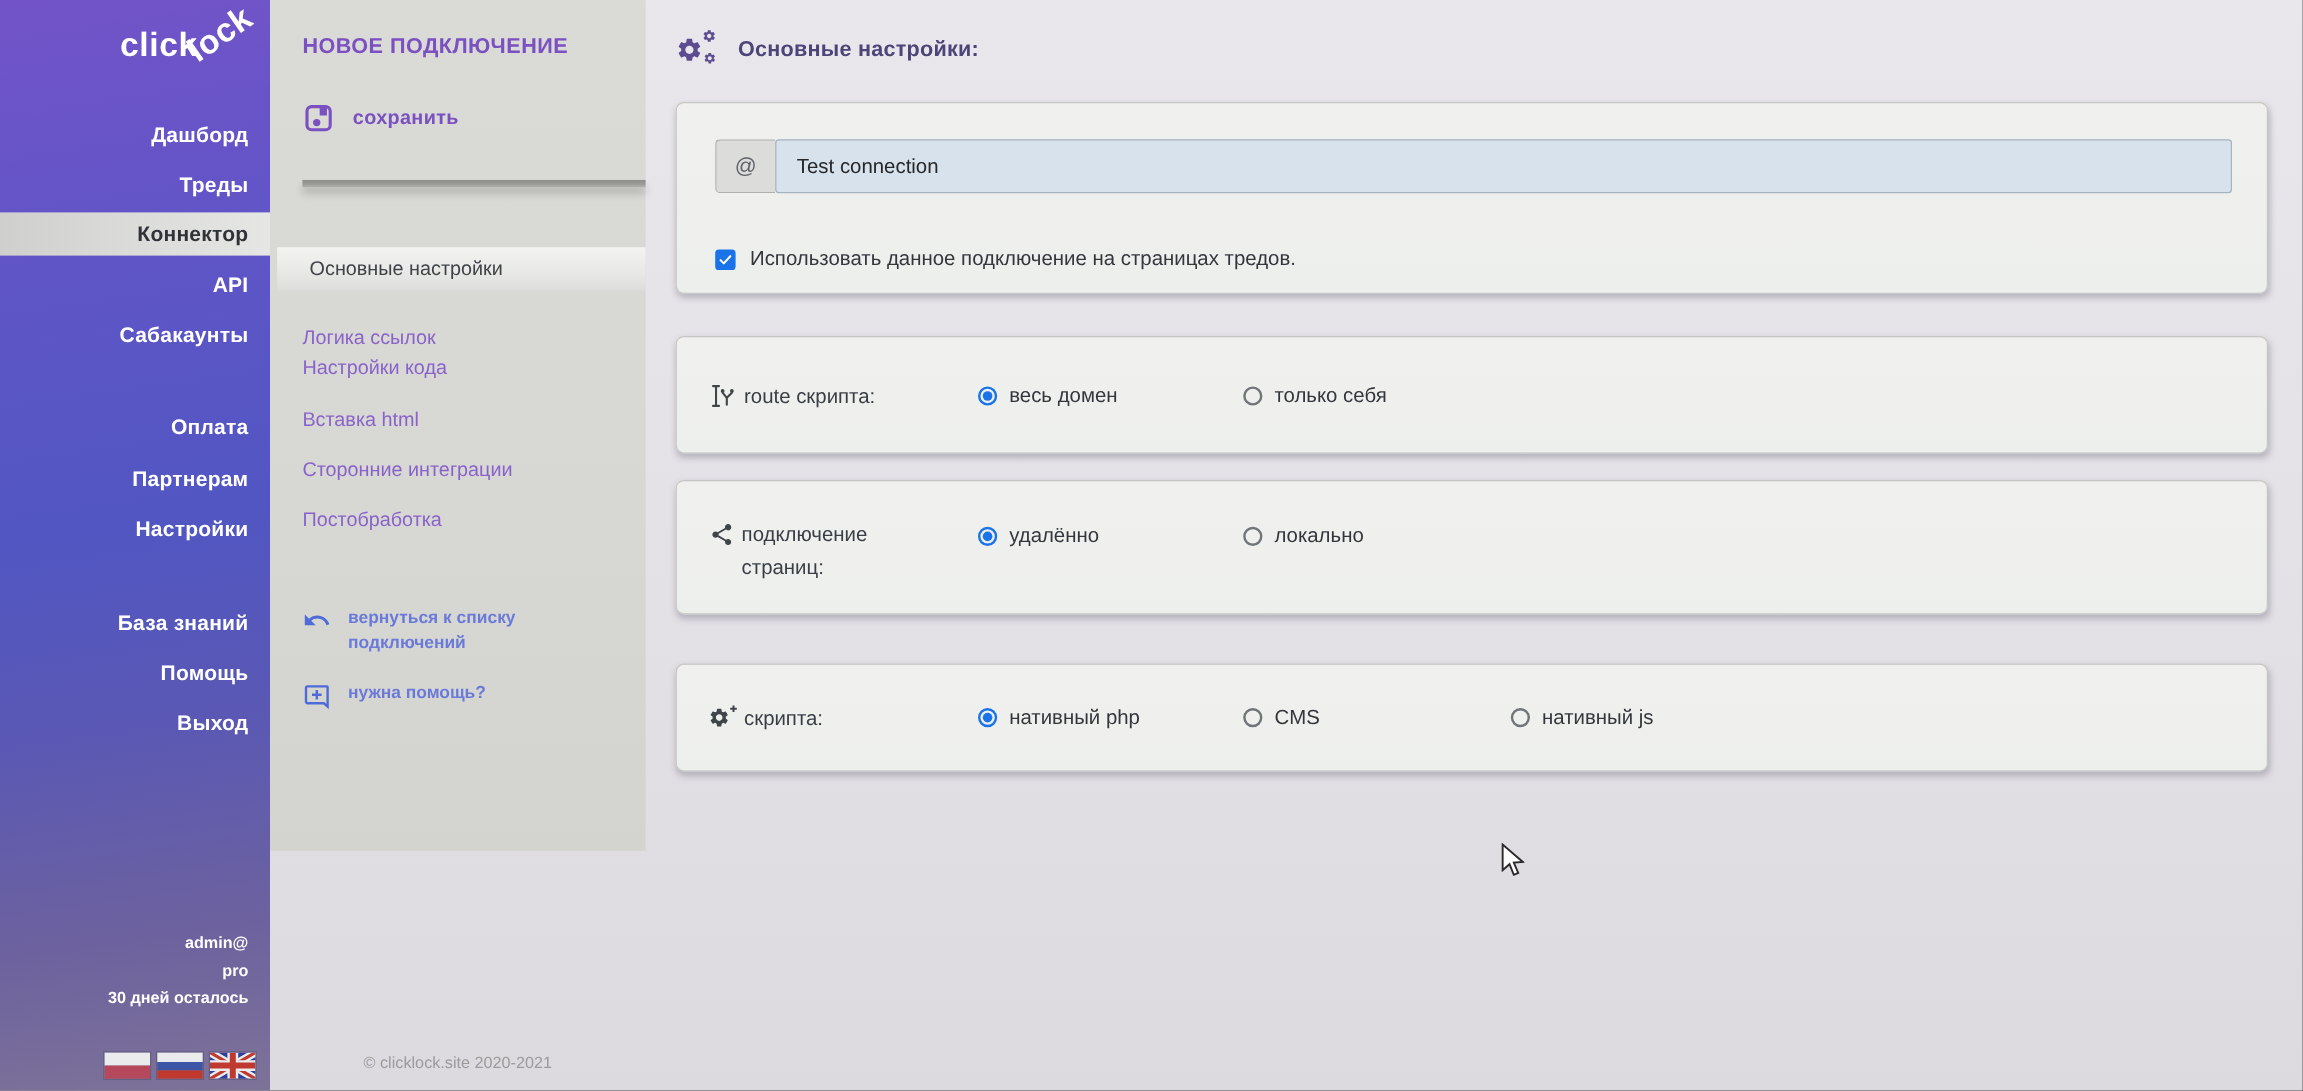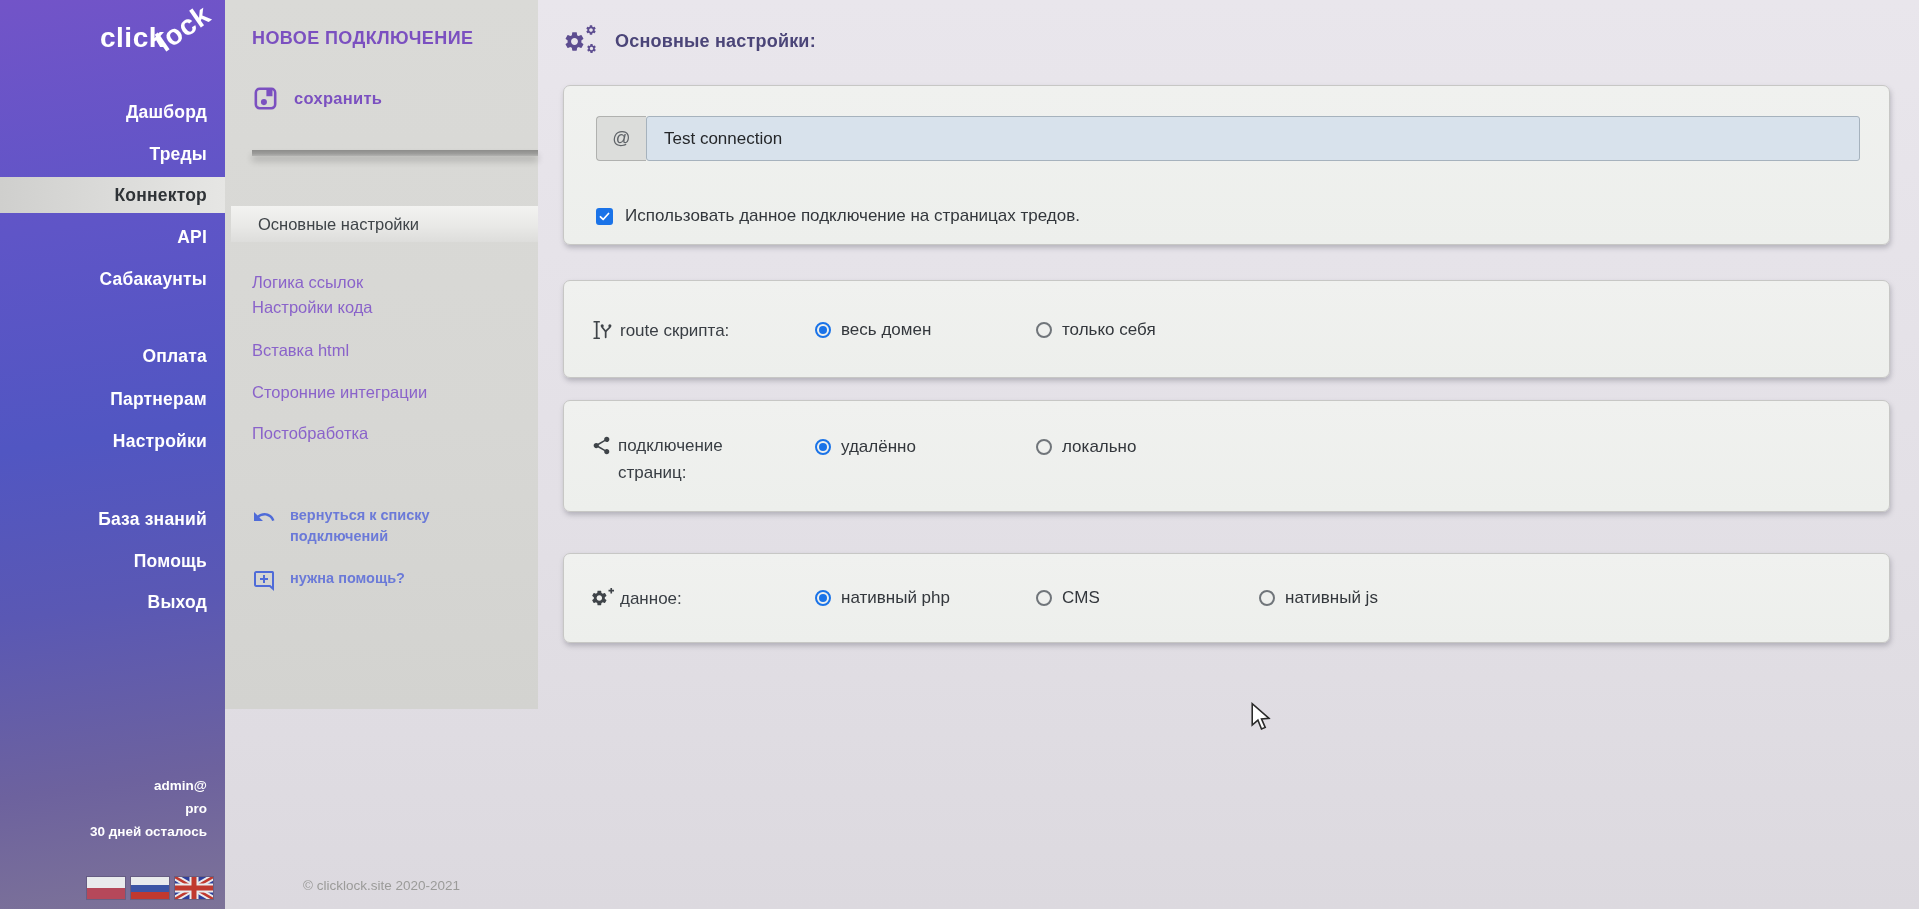--- a/index.html
+++ b/index.html
@@ -293,21 +293,21 @@
       <span class="radio-group" style="left:472px;top:36px">
         <span class="radio"></span>
         <span class="radio-label">локально</span>
       </span>
     </div>
 
     <div class="card card4">
       <svg class="row-icon" style="left:26px;top:33px" width="26" height="22">
           <use href="#ic-gear-spark"></use>
         </svg>
-      <span class="row-label" style="left:56px;top:35px">данное:</span>
+      <span class="row-label" style="left:56px;top:35px">скрипта:</span>
       <span class="radio-group" style="left:251px;top:34px">
         <span class="radio on"></span>
         <span class="radio-label">нативный php</span>
       </span>
       <span class="radio-group" style="left:472px;top:34px">
         <span class="radio"></span>
         <span class="radio-label">CMS</span>
       </span>
       <span class="radio-group" style="left:695px;top:34px">
         <span class="radio"></span>

